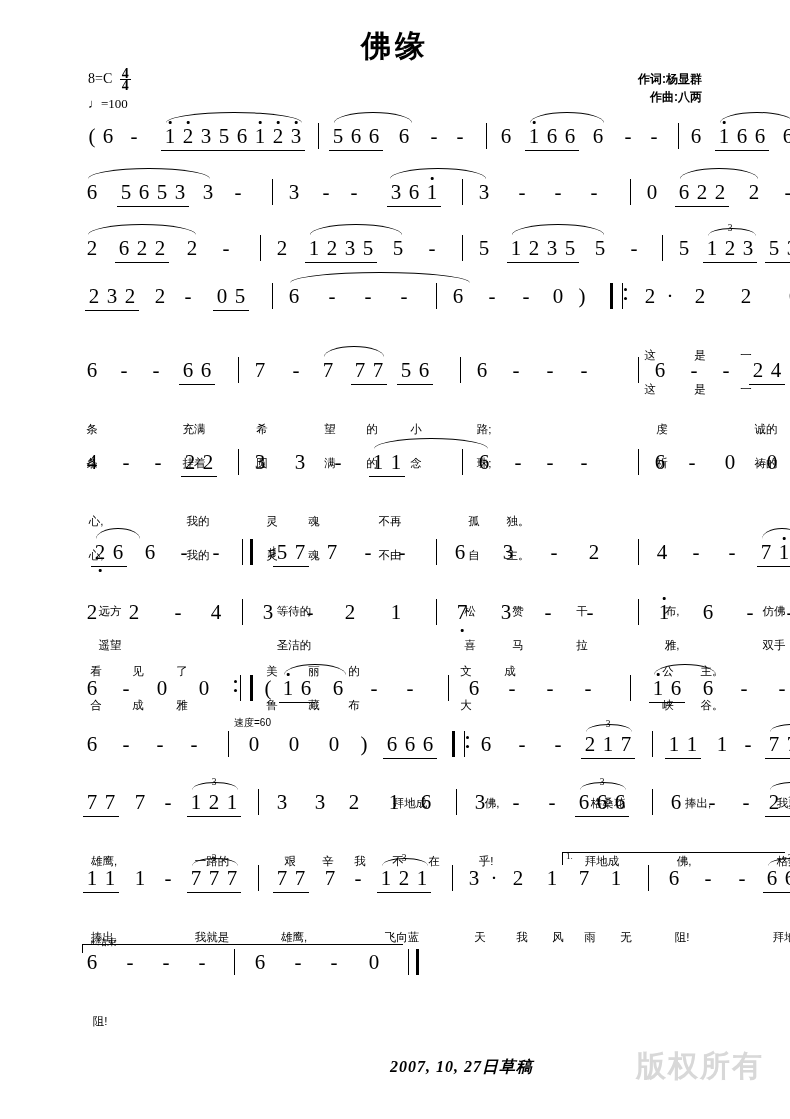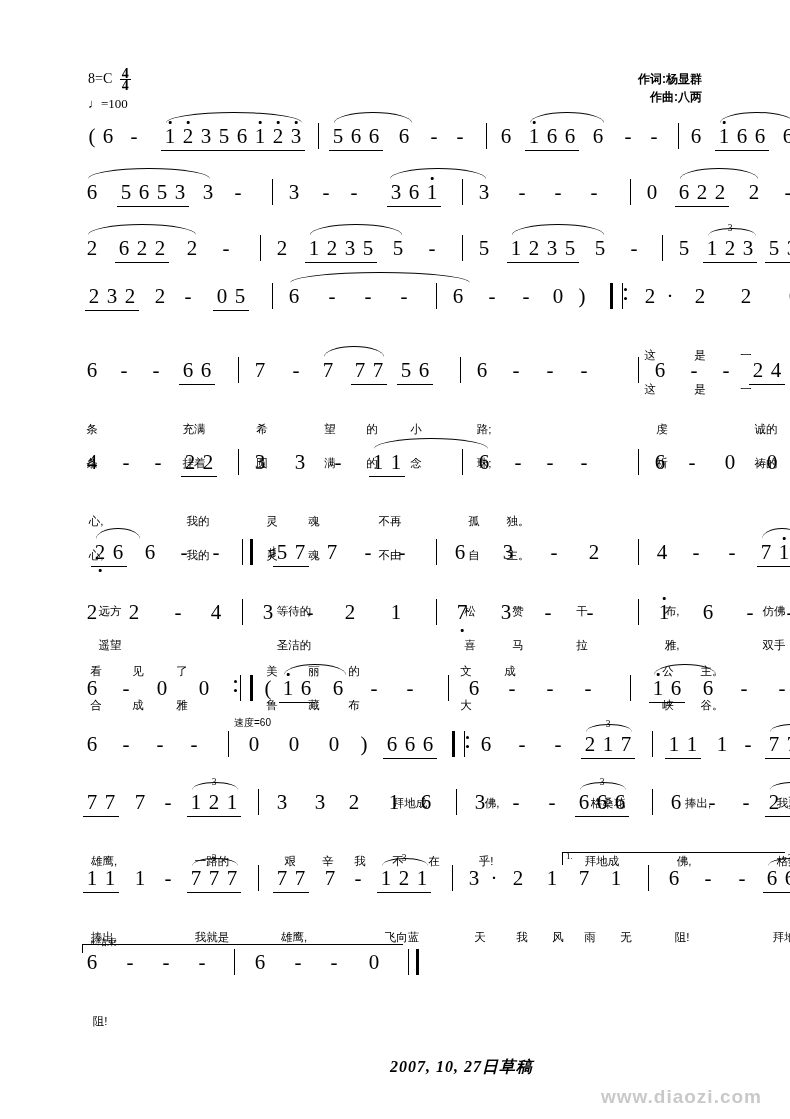--- a/index.html
+++ b/index.html
@@ -107,20 +107,21 @@
     font-size:19px;font-weight:bold;color:#c9c9c9;
     font-family:"Liberation Sans", sans-serif;letter-spacing:1px;
   }
   .sharp{font-size:15px;vertical-align:2px;}
 </style>
 </head>
 <body>
 
 <div class="sheet">
 
+  <div class="title">佛缘</div>
 
   <div class="keysig">
     <span>8=C</span>
     <span class="frac">
       <span class="num">4</span>
       <span class="den">4</span>
     </span>
   </div>
   <div class="tempo">
     <span>♩</span><span>=100</span>
@@ -724,15 +725,15 @@
         <span class="n" style="left:252px">-</span>
         <span class="n" style="left:292px">0</span>
       <div class="dbar" style="left:326px"></div>
     </div>
     <div class="lyr" style="top:34px">
       <span class="ly" style="left:18px">阻!</span>
     </div>
   </div>
 
   <div class="date">2007, 10, 27日草稿</div>
-  <div class="wm2">www.diaozi.com</div>
+  <div class="wm">版权所有</div>
 
 </div>
 
 </body></html>

